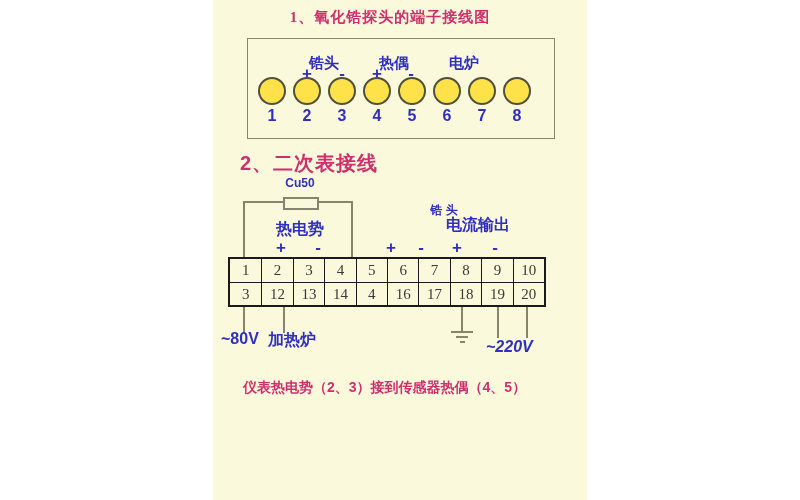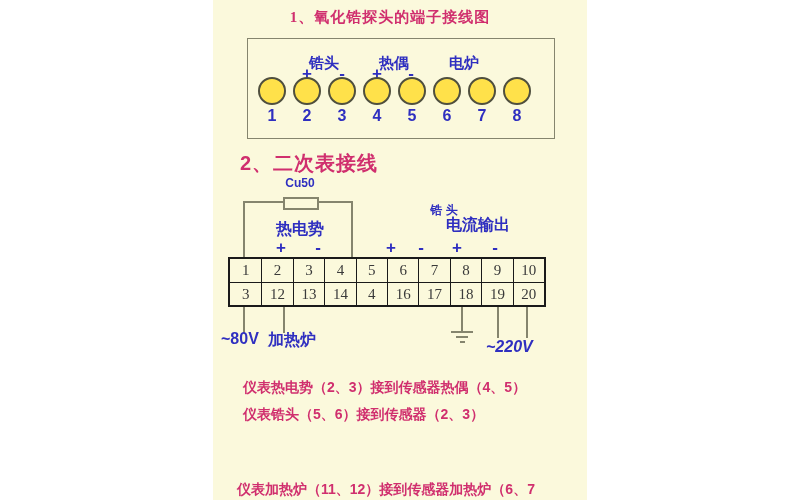--- a/index.html
+++ b/index.html
@@ -124,15 +124,13 @@
     <div class="gbar" style="left:451px;top:331px;width:22px;"></div>
     <div class="gbar" style="left:456px;top:336px;width:12px;"></div>
     <div class="gbar" style="left:460px;top:341px;width:5px;"></div>
   </div>
 
   <div class="abs blue" style="left:221px;top:330px;font-size:16px;">~80V</div>
   <div class="abs blue" style="left:268px;top:330px;font-size:16px;">加热炉</div>
   <div class="abs blue" style="left:486px;top:338px;font-size:16px;font-style:italic;">~220V</div>
 
   <div class="note" style="left:243px;top:379px;">仪表热电势（2、3）接到传感器热偶（4、5）</div>
-  <div class="note" style="left:243px;top:406px;">仪表锆头（5、6）接到传感器（2、3）</div>
-  <div class="note" style="left:237px;top:481px;">仪表加热炉（11、12）接到传感器加热炉（6、7</div>
 </div>
 
 </body></html>

